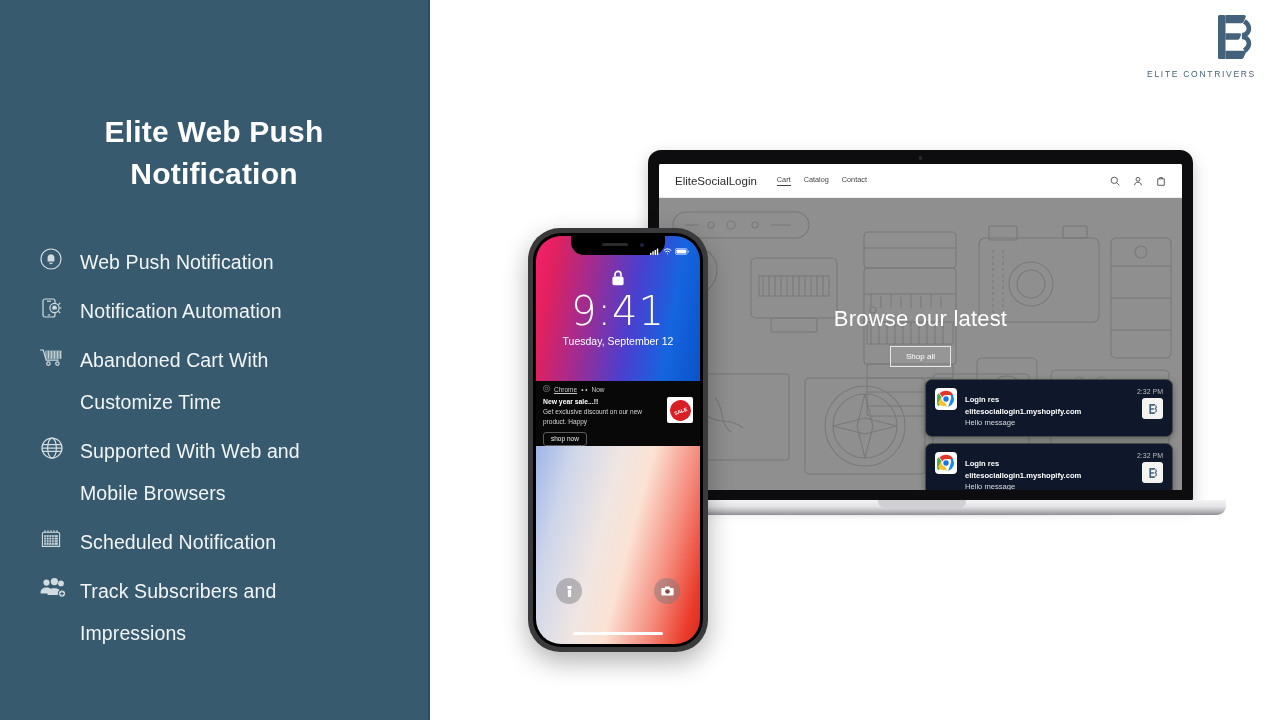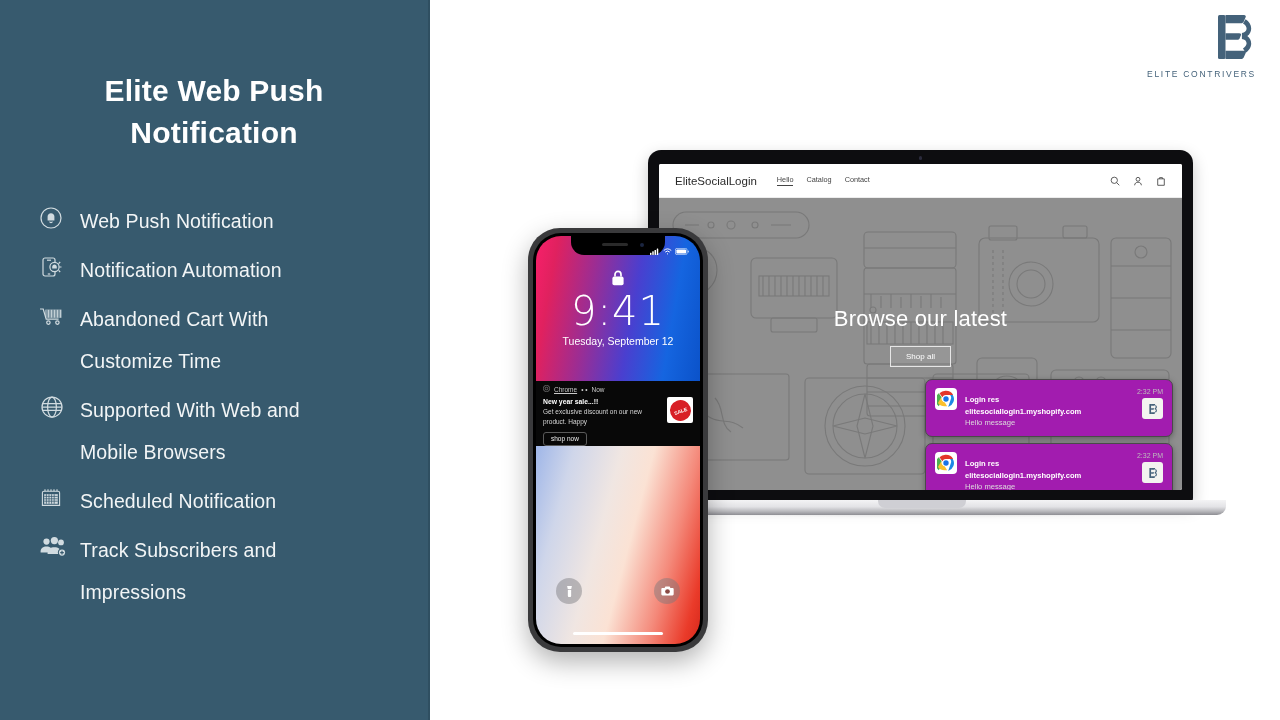--- a/index.html
+++ b/index.html
@@ -11,21 +11,21 @@
   #stage { position: relative; width: 1280px; height: 720px; background: #fff; }
 
   
   .sidebar {
     position: absolute; left: 0; top: 0; width: 430px; height: 720px;
     background: #375A6E;
     border-right: 2px solid #2f4f61;
   }
   .side-title {
     color: #ffffff; font-weight: bold; font-size: 30px; line-height: 42px;
-    text-align: center; padding: 70px 46px 0 46px; letter-spacing: .2px;
+    text-align: center; padding: 70px 46px 0 46px; letter-spacing: .2px; margin-top: 41px;
   }
   .feature-list { margin-top: 46px; padding-left: 38px; padding-right: 20px; }
   .feature-row {
     display: flex; align-items: flex-start; margin-bottom: 7px;
   }
   .feature-ico {
     width: 42px; min-width: 42px; height: 34px;
     display: flex; align-items: center; justify-content: flex-start;
     opacity: .92; padding-top: 2px;
   }
@@ -103,21 +103,21 @@
     display: inline-block; margin-top: 14px; padding: 5px 15px;
     border: 1px solid #e6e6e6; color: #fff; font-size: 8px; background: rgba(255,255,255,.07);
   }
 
   
   .lap-notifs {
     position: absolute; right: 9px; top: 181px; width: 248px;
     display: flex; flex-direction: column; gap: 6px;
   }
   .notif {
-    background: #a21caf; border: 1px solid #4a4a4a; border-radius: 7px;
+    background: #0f172a; border: 1px solid #4a4a4a; border-radius: 7px;
     padding: 8px 9px; display: flex; align-items: flex-start; gap: 8px;
     box-shadow: 0 2px 6px rgba(0,0,0,.35);
   }
   .notif-chrome { width: 22px; height: 22px; min-width: 22px;
     background: #fff; border-radius: 4px; padding: 2px; }
   .notif-body { flex: 1; min-width: 0; }
   .notif-title { color: #fff; font-size: 7.6px; font-weight: bold; line-height: 10px; }
   .notif-domain { color: #fff; font-size: 7.6px; font-weight: bold; line-height: 11px; }
   .notif-msg { color: #dcdcdc; font-size: 7.6px; line-height: 11px; }
   .notif-right { display: flex; flex-direction: column; align-items: flex-end; gap: 3px; }
@@ -315,21 +315,21 @@
   </div>
 
   <div class="laptop">
     <div class="lap-lid">
       <span class="lap-cam"></span>
       <div class="lap-screen">
 
         <div class="store-nav">
           <span class="store-brand">EliteSocialLogin</span>
           <div class="store-links">
-            <span class="store-link active">Hello</span>
+            <span class="store-link active">Cart</span>
             <span class="store-link">Catalog</span>
             <span class="store-link">Contact</span>
           </div>
           <div class="store-icons">
             <span>
               <svg width="10" height="10" viewBox="0 0 14 14" fill="none" stroke="#444" stroke-width="1.2">
                 <circle cx="6" cy="6" r="4.4"></circle>
                   <path d="M9.3 9.3L13 13"></path>
               </svg>
             </span>

